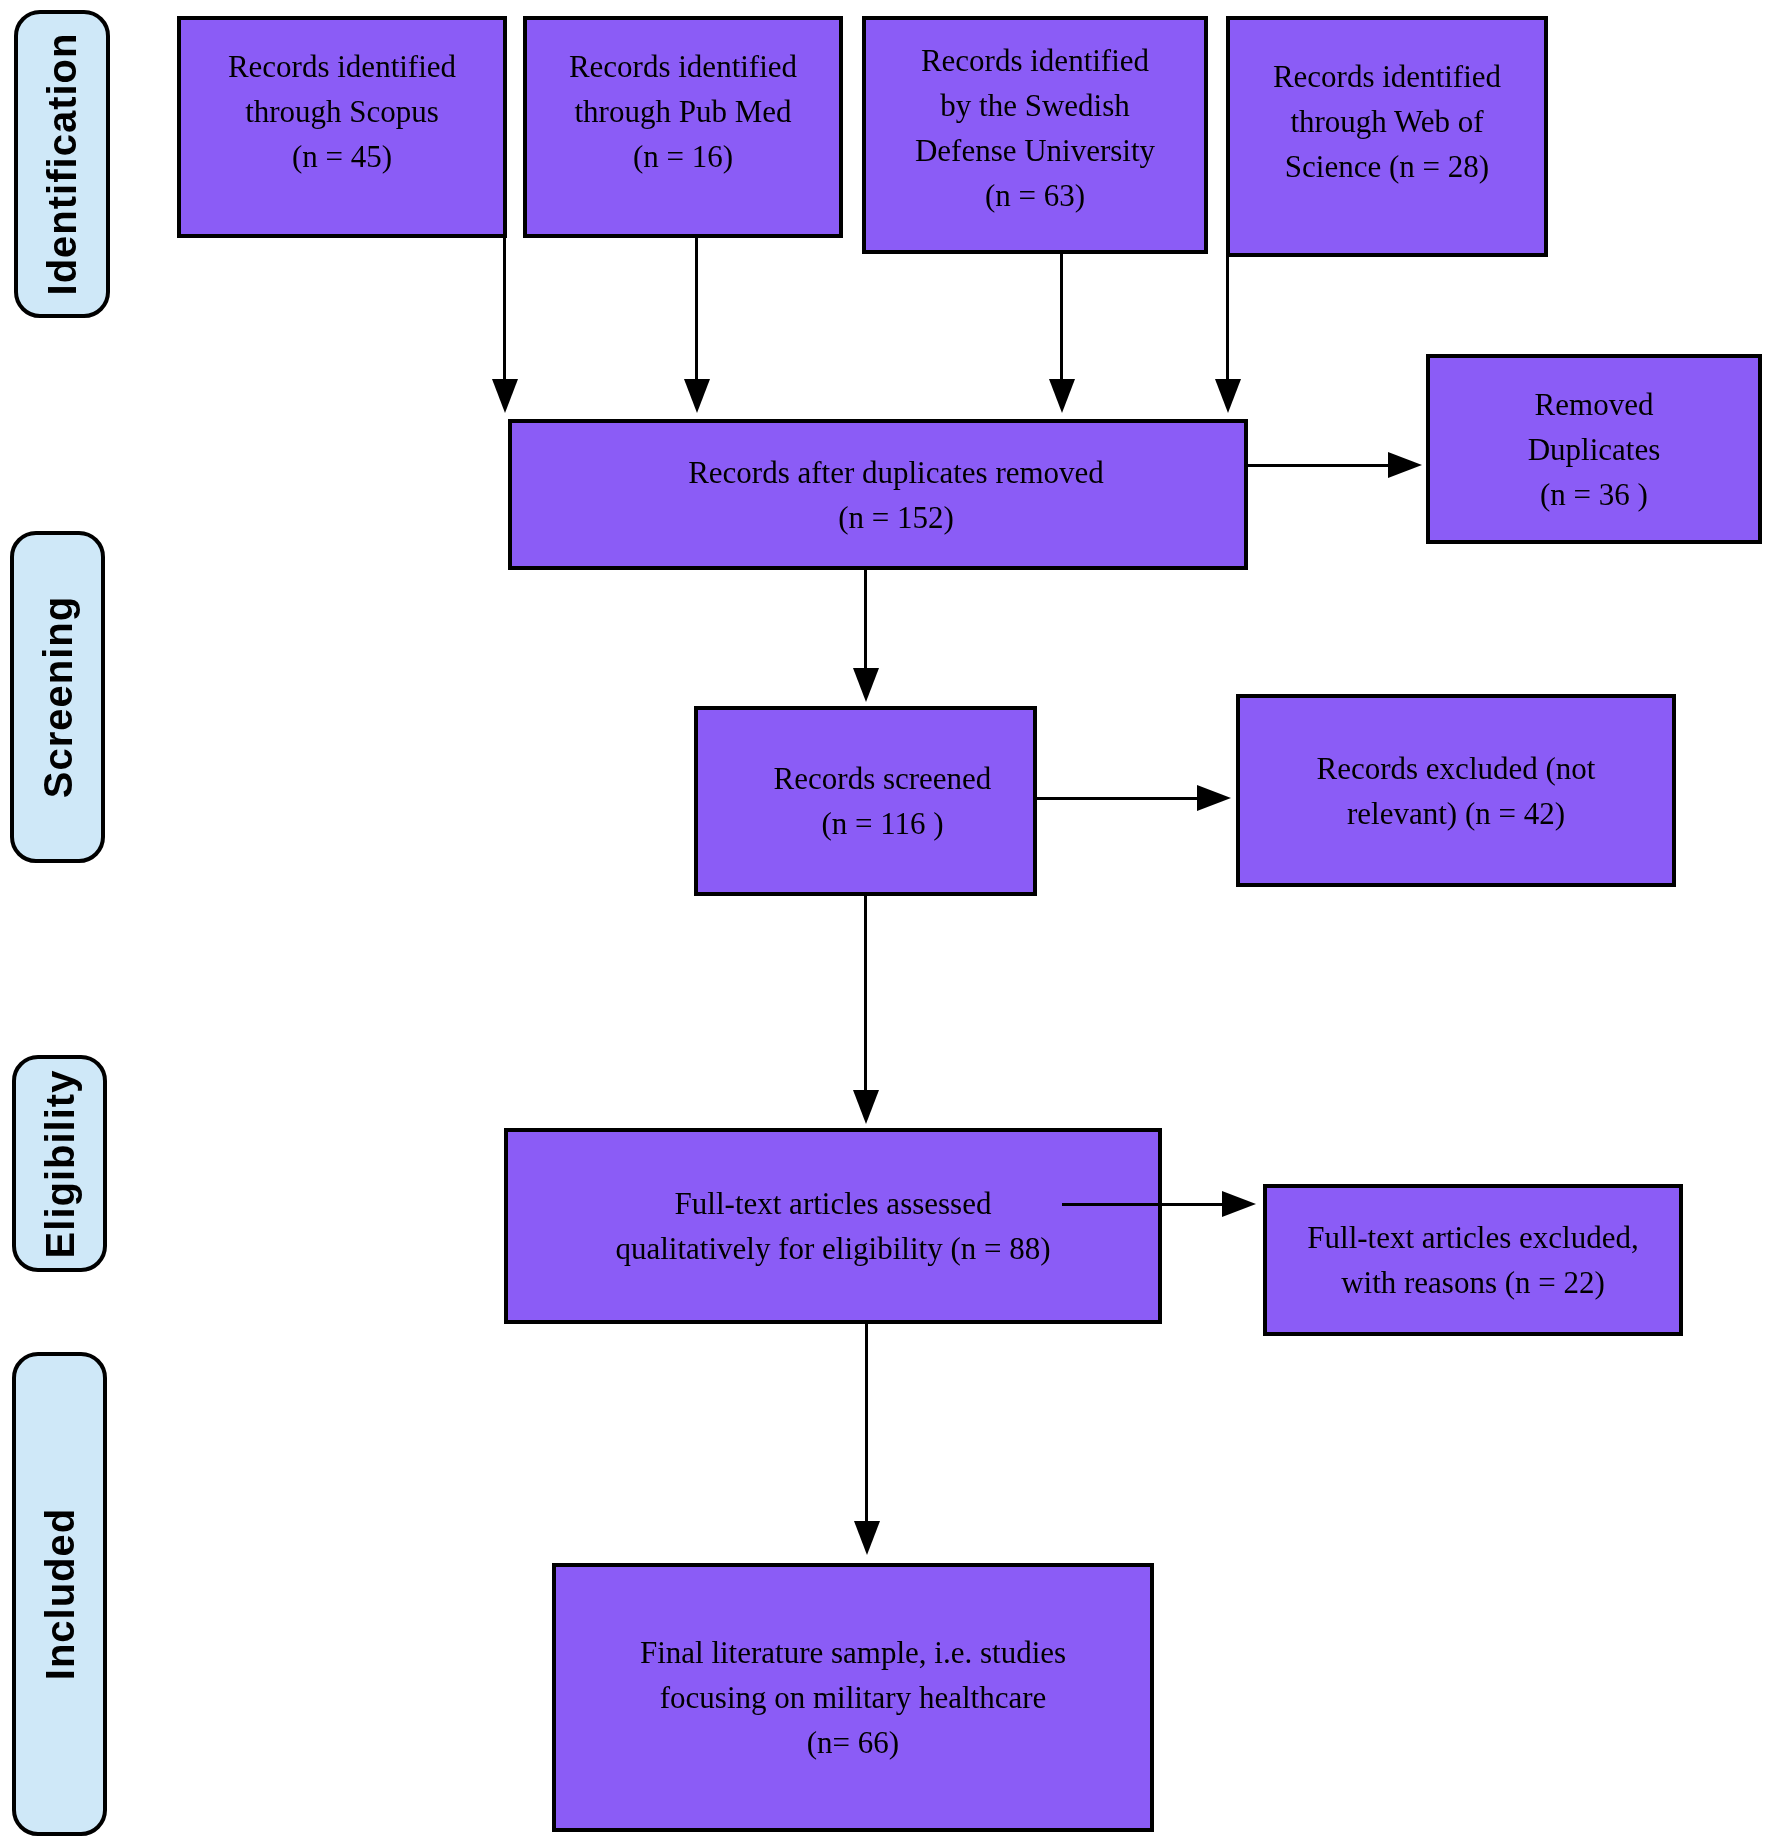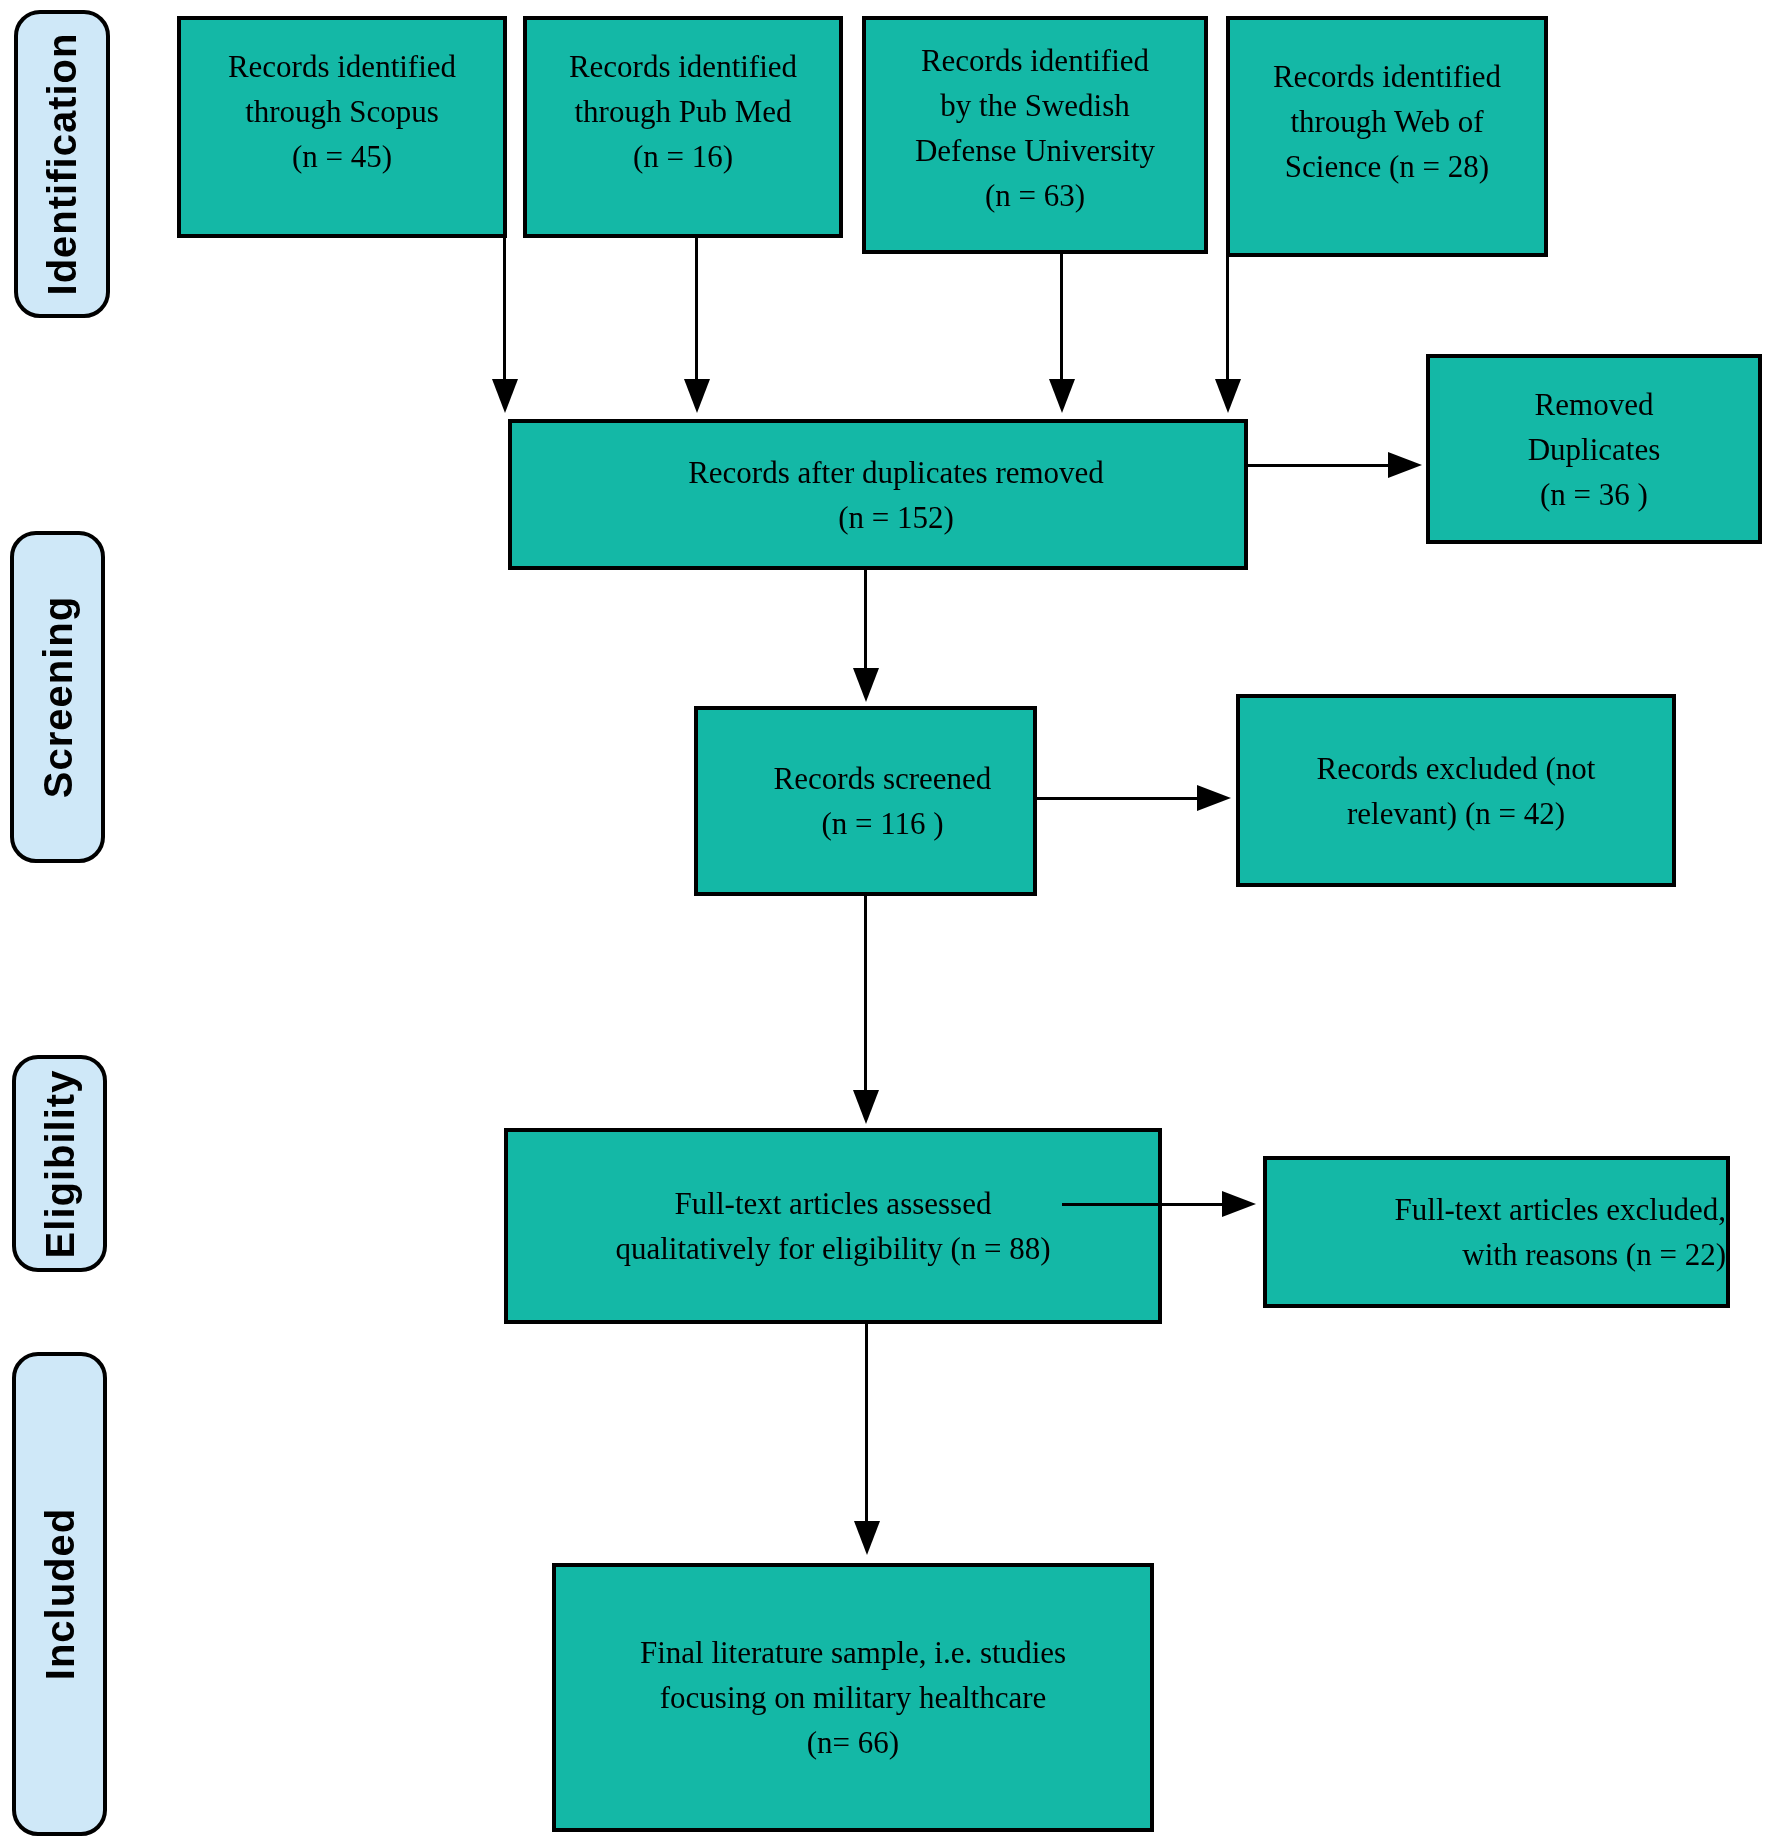--- a/index.html
+++ b/index.html
@@ -29,21 +29,21 @@
     font-family: "Liberation Sans", sans-serif;
     font-weight: bold;
     font-size: 40px;
     letter-spacing: 1px;
     color: #000000;
   }
 
   
   .fbox {
     position: absolute;
-    background: #14b8a6;
+    background: #8b5cf6;
     border: 4px solid #000000;
     box-sizing: border-box;
     text-align: center;
     font-size: 31px;
     line-height: 45px;
     color: #000000;
   }
   .fbox .btxt { white-space: pre-line; width: 100%; }
   .fbox.center { display: flex; align-items: center; justify-content: center; }
 
@@ -122,21 +122,21 @@
   <div class="fbox center" style="left:1236px; top:694px; width:440px; height:193px;">
     <div class="btxt">Records excluded (not
 relevant) (n = 42)</div>
   </div>
 
   <div class="fbox center" style="left:504px; top:1128px; width:658px; height:196px;">
     <div class="btxt">Full-text articles assessed
 qualitatively for eligibility (n = 88)</div>
   </div>
 
-  <div class="fbox center" style="left:1263px; top:1156px; width:467px; height:152px;text-align:right;">
+  <div class="fbox center" style="left:1263px; top:1184px; width:420px; height:152px;">
     <div class="btxt">Full-text articles excluded,
 with reasons (n = 22)</div>
   </div>
 
   <div class="fbox center" style="left:552px; top:1563px; width:602px; height:269px;">
     <div class="btxt">Final literature sample, i.e. studies
 focusing on military healthcare
 (n= 66)</div>
   </div>
 

